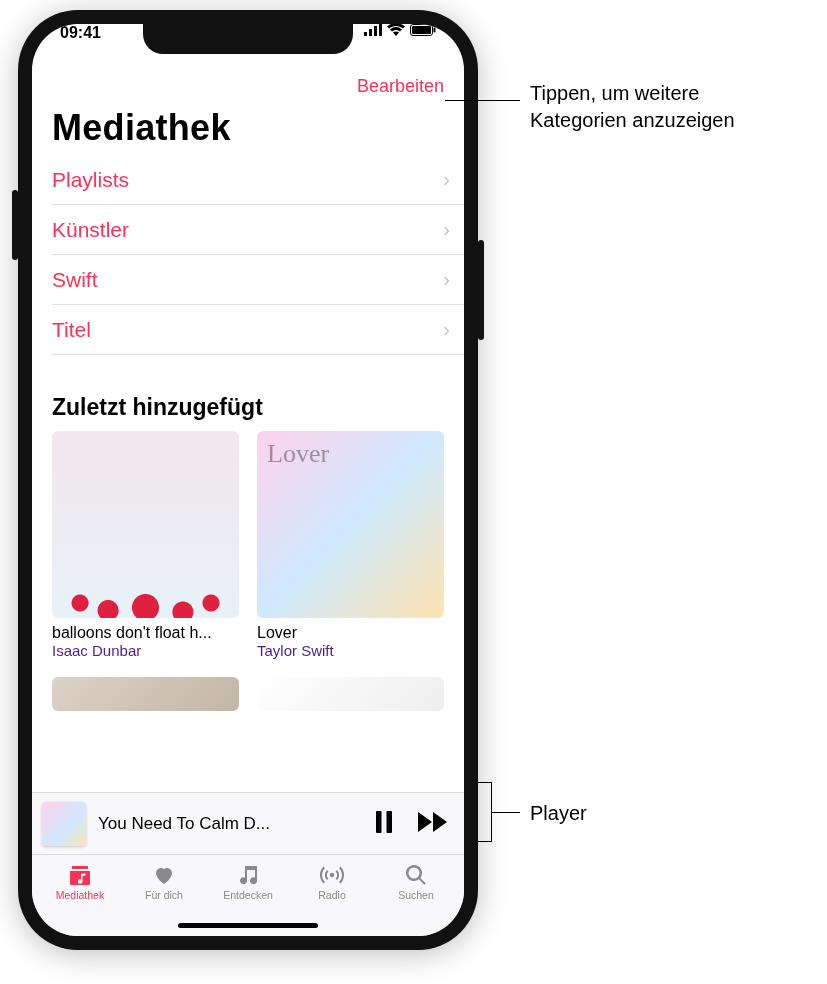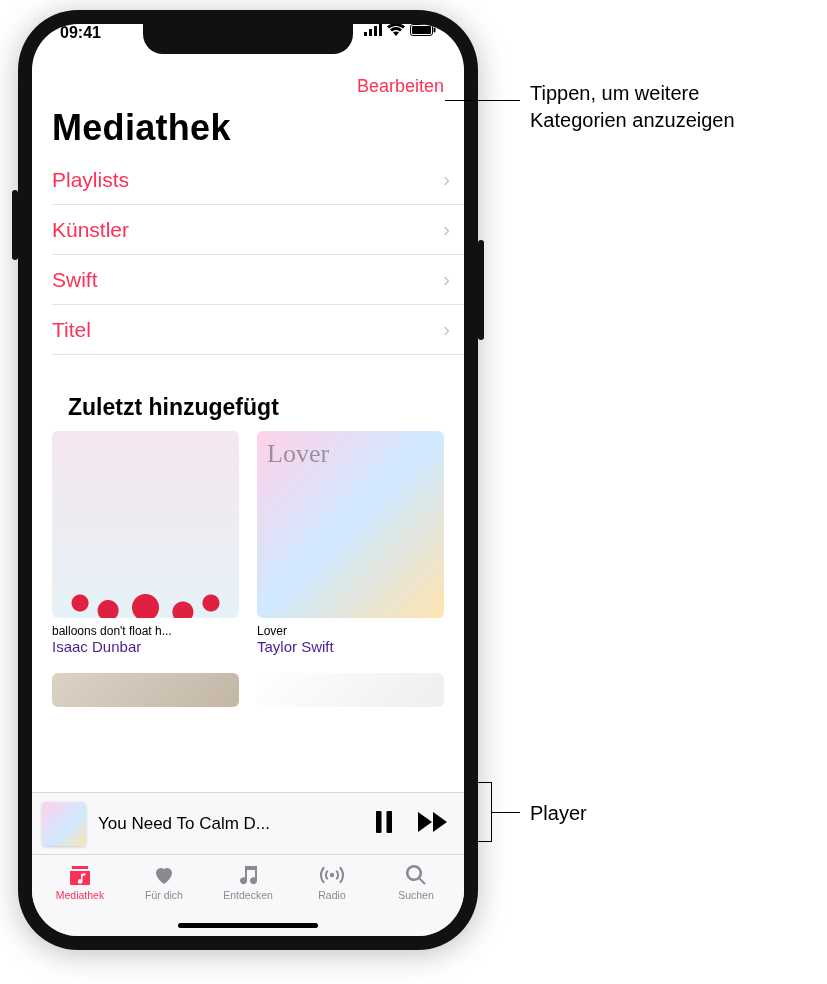--- a/index.html
+++ b/index.html
@@ -87,21 +87,20 @@
     font-size: 21px;
     color:#fc3158;
     cursor:pointer;
   }
   .chevron { color:#c5c5c8; font-size:20px; }
 
   .section-header {
     font-size: 23px;
     font-weight: 700;
     padding: 24px 20px 10px;
-    margin-left: 16px;
   }
 
   
   .album-grid {
     display:grid;
     grid-template-columns: 1fr 1fr;
     gap: 18px;
     padding: 0 20px;
   }
   .album { cursor:pointer; }
@@ -124,21 +123,21 @@
       radial-gradient(circle at 85% 80%, #e02040 8px, transparent 9px);
   }
   .art2 { background: linear-gradient(135deg,#ffd2ea 0%,#cfe9ff 50%,#ffe3b0 100%); }
   .art2::after{
     content:"Lover";
     position:absolute; top:8px; left:10px;
     font-family: cursive;
     font-size: 26px; color:rgba(0,0,0,.35);
   }
   .album .title {
-    font-size: 12px; margin-top:6px;
+    font-size: 16px; margin-top:6px;
     white-space:nowrap; overflow:hidden; text-overflow:ellipsis;
   }
   .album .artist { font-size:15px; color:#4c1d95; }
 
   .album-grid.peek { margin-top:18px; }
   .album-grid.peek .art { padding-top:18%; }
   .peek .art.a { background:linear-gradient(135deg,#dcd2c6,#c3b6a5); }
   .peek .art.b { background:linear-gradient(135deg,#fff,#eee); }
 
   

